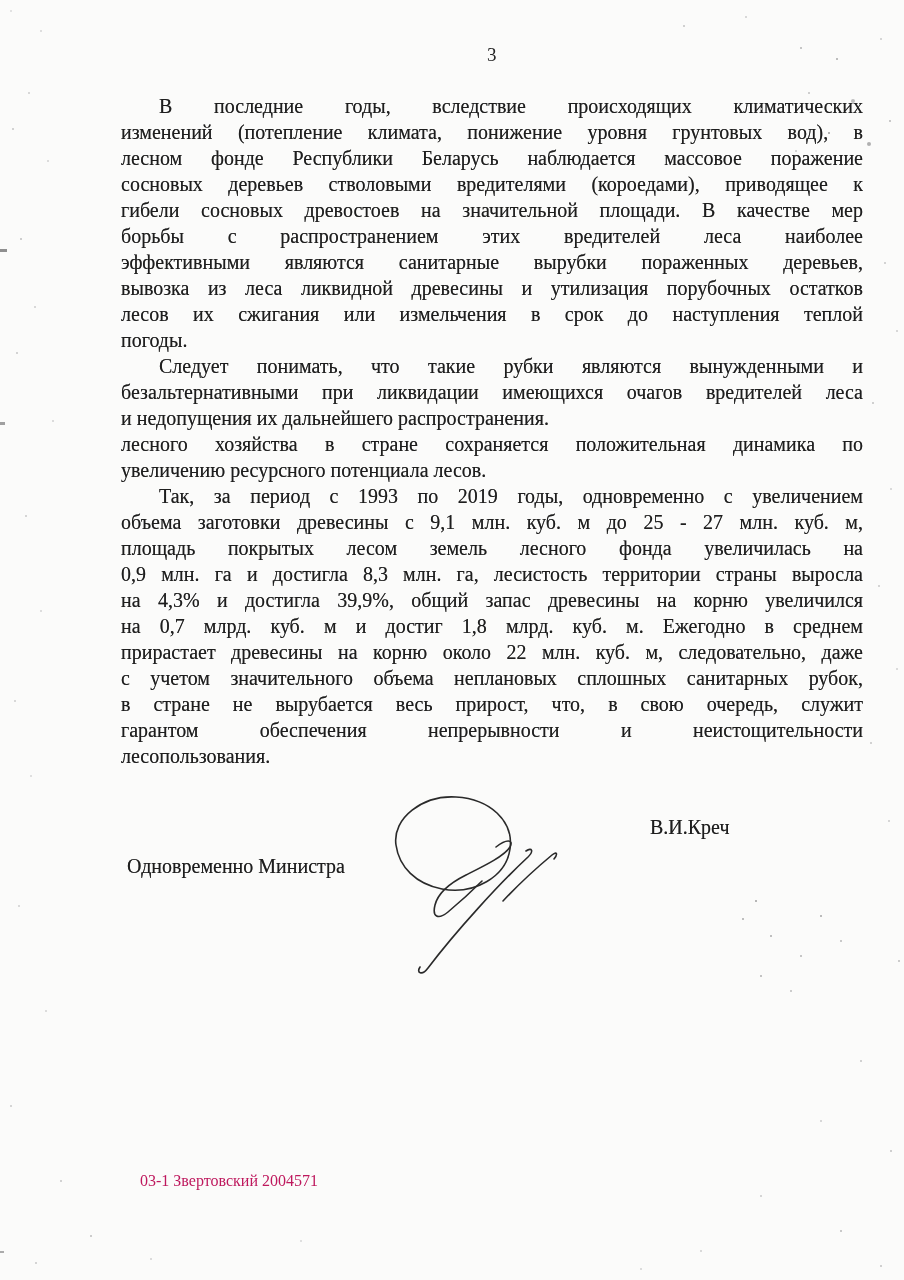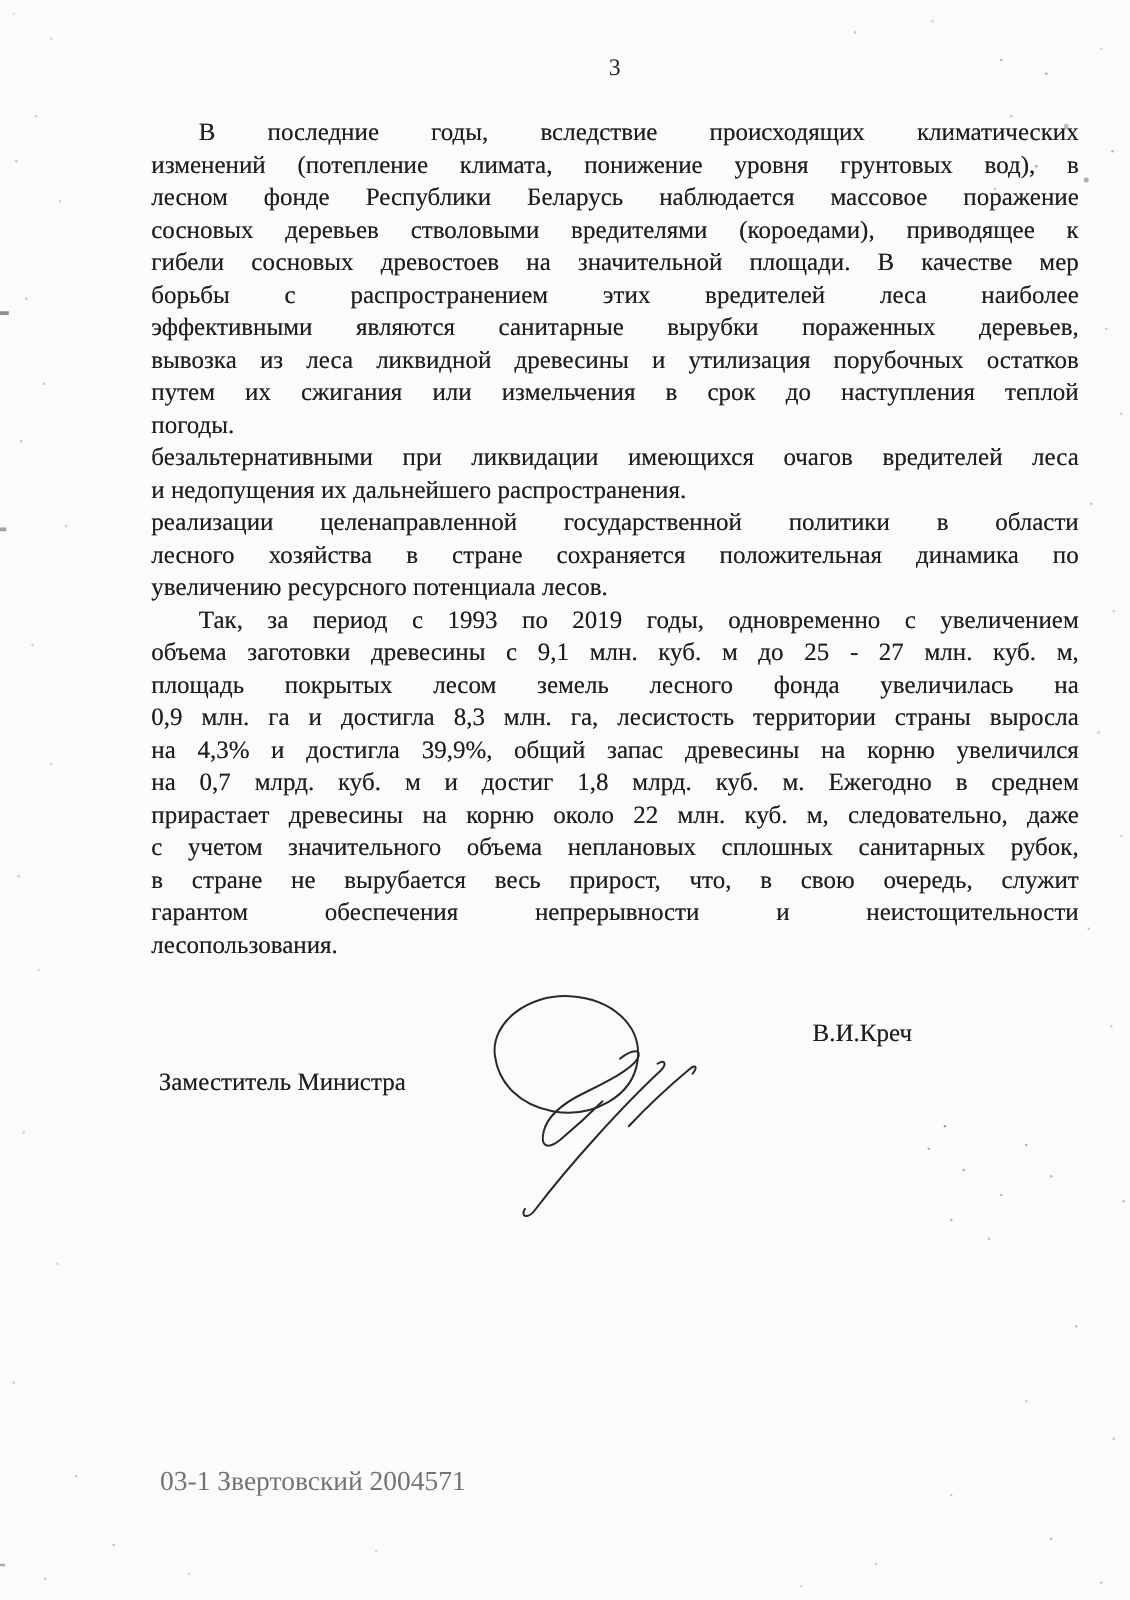--- a/index.html
+++ b/index.html
@@ -32,22 +32,22 @@
     font-size:20px;text-shadow:0 0 0.5px rgba(30,30,30,0.65);
   }
   .signature-name{
     position:absolute;top:816px;left:650px;
     font-size:20px;text-shadow:0 0 0.5px rgba(30,30,30,0.65);
   }
   .autograph{
     position:absolute;top:783px;left:378px;width:200px;height:200px;
   }
   .footer-ref{
-    position:absolute;top:1172px;left:128px;
-    font-size:22px;color:#737373;
+    position:absolute;top:1172px;left:140px;
+    font-size:16px;color:#be185d;
   }
   
   .speck{position:absolute;width:2px;height:2px;border-radius:50%;background:transparent;}
   .noise-a{left:0;top:0;
     box-shadow:
       683px 25px 0 0 #c2c2c2, 745px 16px 0 0 #cccccc, 800px 47px 0 0 #b5b5b5,
       836px 58px 0 0 #a9a9a9, 852px 100px 0 1px #bdbdbd, 828px 132px 0 0 #9d9d9d,
       868px 143px 0 1px #b0b0b0, 795px 150px 0 0 #c5c5c5, 760px 108px 0 0 #cfcfcf,
       889px 120px 0 0 #b8b8b8, 880px 38px 0 0 #cacaca, 808px 92px 0 0 #c0c0c0,
       28px 92px 0 0 #cdcdcd, 12px 128px 0 0 #c4c4c4, 47px 160px 0 0 #d2d2d2,
@@ -85,48 +85,48 @@
   <div class="doc-text">
       <div class="paragraph">
         <div class="line first">В последние годы, вследствие происходящих климатических</div>
         <div class="line">изменений (потепление климата, понижение уровня грунтовых вод), в</div>
         <div class="line">лесном фонде Республики Беларусь наблюдается массовое поражение</div>
         <div class="line">сосновых деревьев стволовыми вредителями (короедами), приводящее к</div>
         <div class="line">гибели сосновых  древостоев на значительной площади. В качестве мер</div>
         <div class="line">борьбы с распространением этих вредителей леса наиболее</div>
         <div class="line">эффективными являются санитарные вырубки пораженных деревьев,</div>
         <div class="line">вывозка из леса ликвидной древесины и утилизация порубочных остатков</div>
-        <div class="line">путем их сжигания или измельчения в срок до наступления теплой</div>
+        <div class="line">лесов их сжигания или измельчения в срок до наступления теплой</div>
         <div class="line last">погоды.</div>
       </div>
       <div class="paragraph">
+        <div class="line first">Следует понимать, что такие рубки являются вынужденными и</div>
         <div class="line">безальтернативными при ликвидации имеющихся очагов вредителей леса</div>
         <div class="line last">и недопущения их дальнейшего распространения.</div>
       </div>
       <div class="paragraph">
-        <div class="line">реализации целенаправленной государственной политики в области</div>
         <div class="line">лесного хозяйства в стране сохраняется положительная динамика по</div>
         <div class="line last">увеличению ресурсного потенциала лесов.</div>
       </div>
       <div class="paragraph">
         <div class="line first">Так, за период с 1993 по 2019 годы, одновременно с увеличением</div>
         <div class="line">объема заготовки древесины с 9,1 млн. куб. м до 25 - 27 млн. куб. м,</div>
         <div class="line">площадь покрытых лесом земель лесного фонда увеличилась на</div>
         <div class="line">0,9 млн. га и достигла 8,3 млн. га, лесистость территории страны выросла</div>
         <div class="line">на 4,3% и достигла 39,9%, общий запас древесины на корню увеличился</div>
         <div class="line">на 0,7 млрд. куб. м и достиг 1,8 млрд. куб. м. Ежегодно в среднем</div>
         <div class="line">прирастает древесины на корню около 22 млн. куб. м, следовательно, даже</div>
         <div class="line">с учетом значительного объема неплановых сплошных санитарных рубок,</div>
         <div class="line">в стране не вырубается весь прирост, что, в свою очередь, служит</div>
         <div class="line">гарантом обеспечения непрерывности и неистощительности</div>
         <div class="line last">лесопользования.</div>
       </div>
     </div>
 
-  <div class="signature-title">Заместитель Министра</div>
+  <div class="signature-title">Одновременно Министра</div>
 
   <svg class="autograph" viewBox="0 0 200 200" xmlns="http://www.w3.org/2000/svg" fill="none" stroke="#2a2a2a" stroke-width="1.6" stroke-linecap="round">
     <path d="M 18 62 C 14 35, 45 12, 78 14 C 112 16, 136 38, 132 66 C 128 94, 96 112, 64 106 C 38 101, 21 84, 18 62"></path>
     <path d="M 118 64 C 128 56, 136 56, 132 64 C 127 73, 104 84, 88 92 C 72 100, 60 110, 57 122 C 54 134, 60 137, 70 129 C 82 119, 96 106, 104 98"></path>
     <path d="M 42 184 C 38 190, 44 193, 50 185 C 78 148, 122 100, 150 74 C 156 68, 154 64, 148 68"></path>
     <path d="M 125 118 C 140 102, 162 82, 174 72 C 179 68, 180 71, 176 76"></path>
   </svg>
 
   <div class="signature-name">В.И.Креч</div>
 

